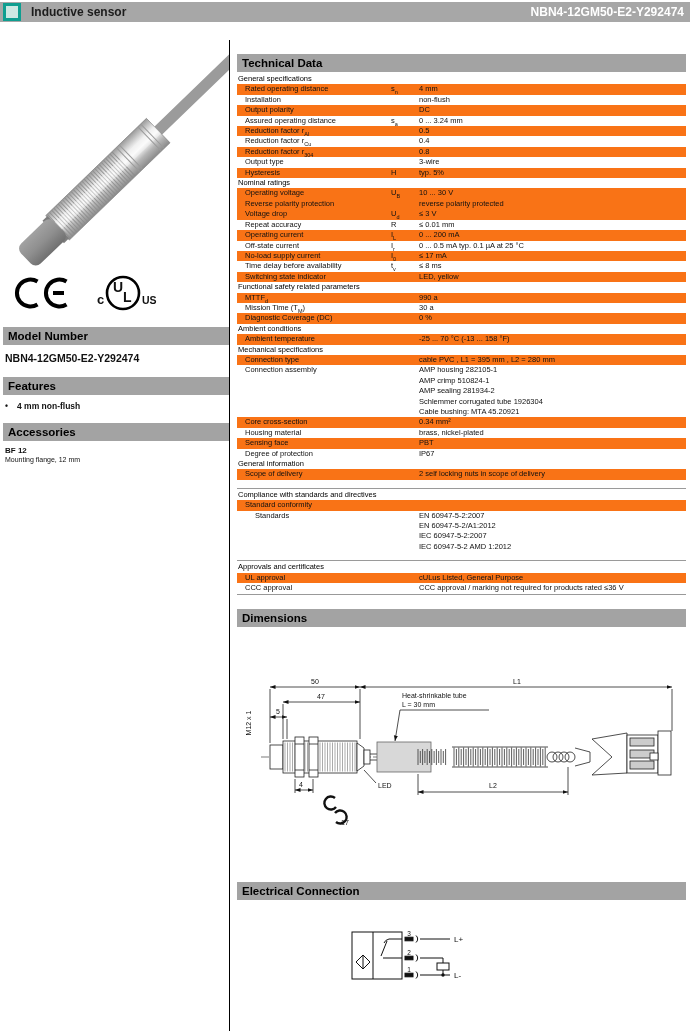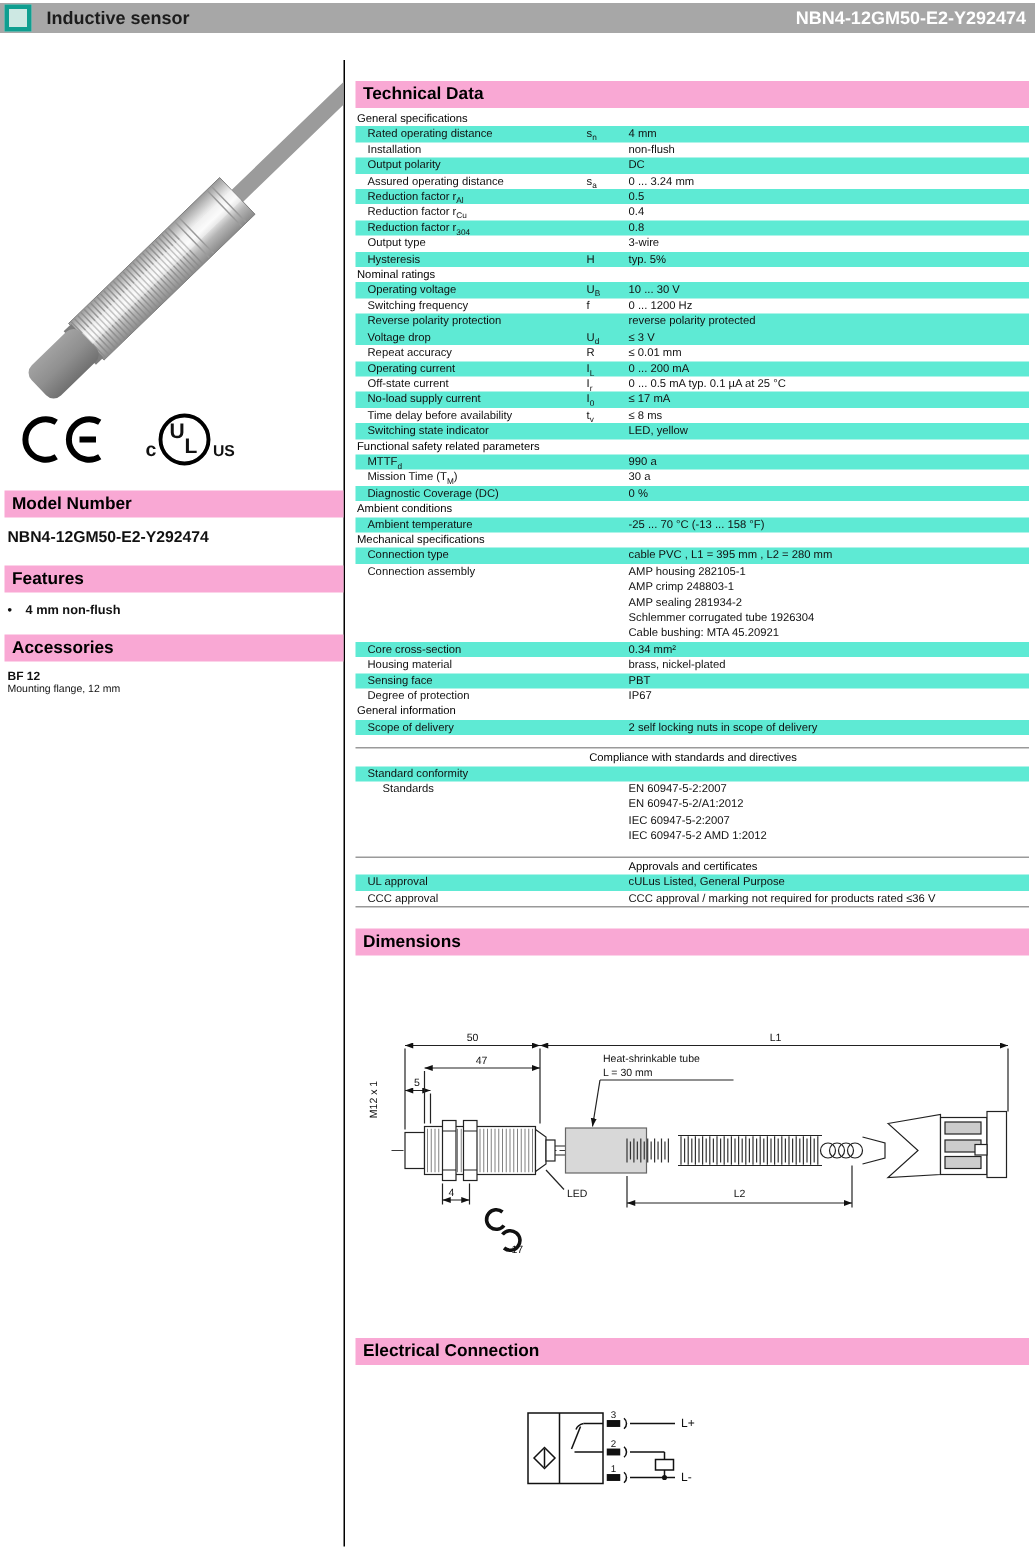--- a/index.html
+++ b/index.html
@@ -9,35 +9,35 @@
   .top-bar{position:absolute;top:2px;left:0;width:690px;height:20px;background:#a7a7a7;}
   .logo-sq{position:absolute;left:3px;top:1px;width:12px;height:12px;background:#cde8e3;
            border:3px solid #0f9e90;}
   .top-title{position:absolute;left:31px;top:3px;font-size:12px;font-weight:bold;color:#1c1c1c;}
   .top-part{position:absolute;right:6px;top:3px;font-size:12px;font-weight:bold;color:#fff;}
   
   .left-col{position:absolute;left:3px;top:40px;width:226px;}
   .v-divider{position:absolute;left:229px;top:40px;width:1px;height:991px;background:#000;}
   .right-col{position:absolute;left:237px;top:54px;width:449px;}
   
-  .bar{background:#f9a8d4;height:18px;line-height:18px;font-size:11.5px;font-weight:bold;
+  .bar{background:#a3a3a3;height:18px;line-height:18px;font-size:11.5px;font-weight:bold;
        color:#000;padding-left:5px;}
   
   .model-text{font-size:10.5px;font-weight:bold;margin:7px 0 0 2px;}
   .feature-item{font-size:8.5px;font-weight:bold;margin:6px 0 0 2px;}
   .feature-item .blt{display:inline-block;width:12px;}
   .acc-name{font-size:8px;font-weight:bold;margin:5px 0 0 2px;}
   .acc-desc{font-size:7px;margin:1px 0 0 2px;}
   .mb12{margin-bottom:12px;} .mb13{margin-bottom:13px;}
   
   .tech-table{margin-top:2px;border-bottom:1px solid #999;font-size:7.5px;}
   .sec-h{font-weight:normal;line-height:10.4px;min-height:10.4px;padding-left:1px;color:#000;}
-  .sec-h.sep{margin-top:8px;border-top:1px solid #9a9a9a;padding-top:1px;text-align:center;}
+  .sec-h.sep{margin-top:8px;border-top:1px solid #9a9a9a;padding-top:1px;}
   .t-row{display:grid;grid-template-columns:148px 34px 1fr;min-height:10.4px;line-height:10.4px;}
-  .t-row.shade{background:#5eead4;}
+  .t-row.shade{background:#f97316;}
   .cl{padding-left:8px;}
   .cl.ind2{padding-left:18px;}
   .cs{padding-left:6px;}
   .cv div{line-height:10.4px;}
   sub{font-size:5.5px;line-height:0;}
   
   svg{display:block;}
   svg text{font-family:"Liberation Sans",sans-serif;fill:#111;}
   .dim-svg{margin-top:48px;}
   .dim-bar{margin-top:14px;}
@@ -219,27 +219,20 @@
           </div>
         </div>
         <div class="sec-h">Nominal ratings</div>
         <div class="t-row shade">
           <div class="cl">Operating voltage</div>
           <div class="cs">U<sub>B</sub></div>
           <div class="cv">
             <div>10 ... 30 V</div>
           </div>
         </div>
-        <div class="t-row">
-          <div class="cl">Switching frequency</div>
-          <div class="cs">f</div>
-          <div class="cv">
-            <div>0 ... 1200 Hz</div>
-          </div>
-        </div>
         <div class="t-row shade">
           <div class="cl">Reverse polarity protection</div>
           <div class="cs"></div>
           <div class="cv">
             <div>reverse polarity protected</div>
           </div>
         </div>
         <div class="t-row shade">
           <div class="cl">Voltage drop</div>
           <div class="cs">U<sub>d</sub></div>
@@ -325,21 +318,21 @@
           <div class="cs"></div>
           <div class="cv">
             <div>cable PVC , L1 = 395 mm , L2 = 280 mm</div>
           </div>
         </div>
         <div class="t-row">
           <div class="cl">Connection assembly</div>
           <div class="cs"></div>
           <div class="cv">
             <div>AMP housing 282105-1</div>
-            <div>AMP crimp 248803-1</div>
+            <div>AMP crimp 510824-1</div>
             <div>AMP sealing 281934-2</div>
             <div>Schlemmer corrugated tube 1926304</div>
             <div>Cable bushing: MTA 45.20921</div>
           </div>
         </div>
         <div class="t-row shade">
           <div class="cl">Core cross-section</div>
           <div class="cs"></div>
           <div class="cv">
             <div>0.34 mm²</div>

